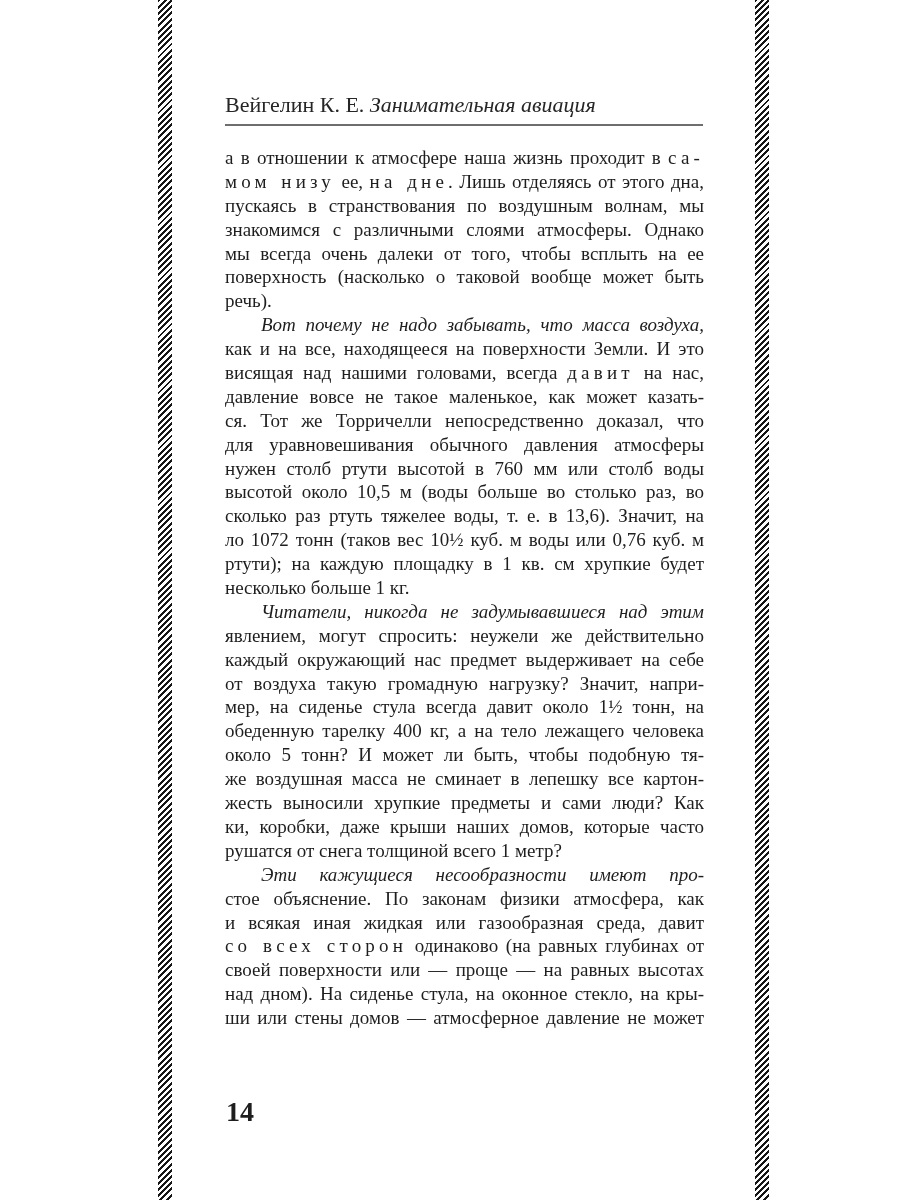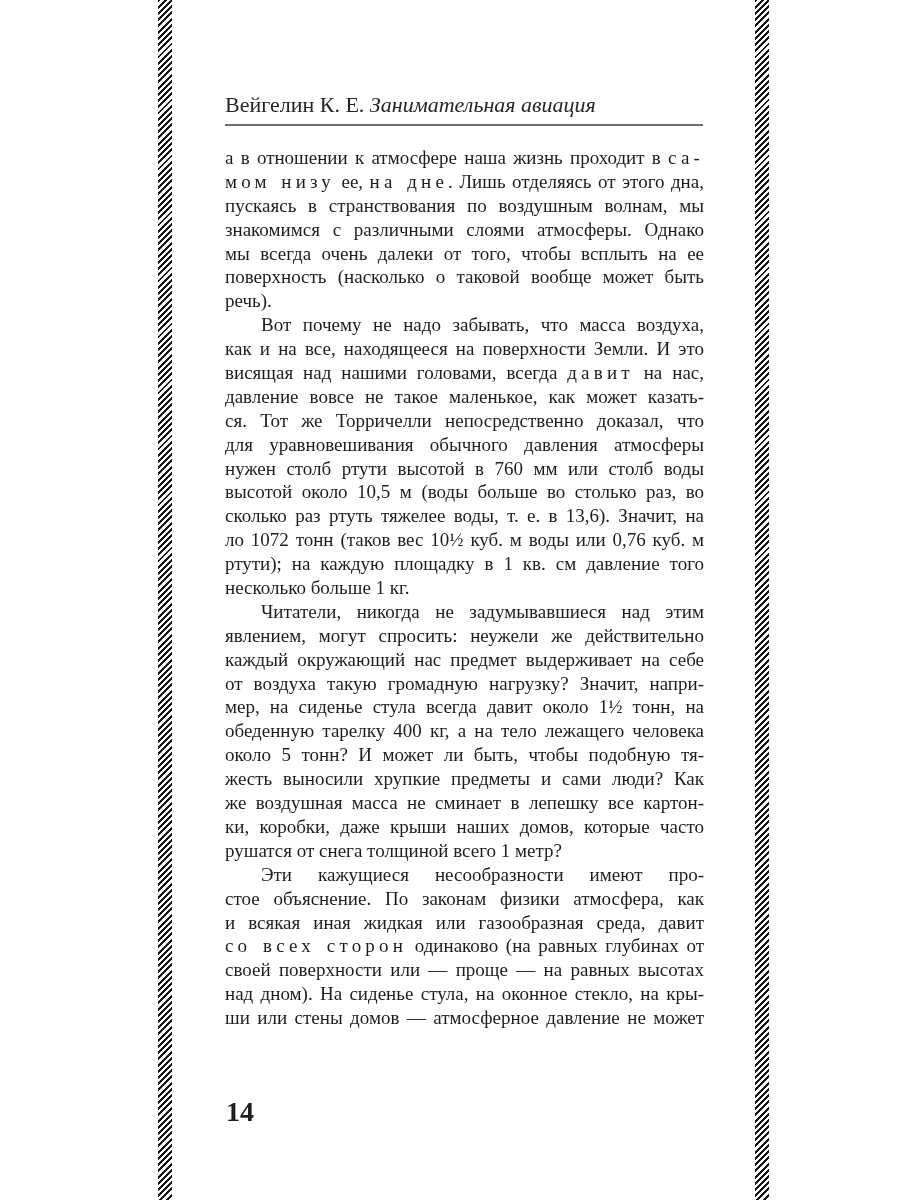--- a/index.html
+++ b/index.html
@@ -44,21 +44,21 @@
     color: var(--text, #1e1e1e);
   }
   .para { margin: 0; }
   .line {
     text-align: justify;
     text-align-last: justify;
     height: 23.9px;
     overflow: hidden;
   }
   .line.noj { text-align-last: left; }
-  .line.ind { padding-left: 36px; }
+  .line.ind { padding-left: 36px; font-style: italic; }
   .it { }
   .sp { letter-spacing: 0.22em; }
   .pagenum {
     position: absolute; left: 226px; top: 1100px;
     font-size: 28px; font-weight: bold; line-height: 24px;
     color: var(--text, #1e1e1e);
   }
 </style>
 </head>
 <body>
@@ -87,33 +87,33 @@
         <div class="line ind"><span class="">Вот почему не надо забывать, что масса воздуха,</span></div>
         <div class="line"><span class="">как и на все, находящееся на поверхности Земли. И это</span></div>
         <div class="line"><span class="">висящая над нашими головами, всегда </span><span class=" sp">давит</span><span class=""> на нас,</span></div>
         <div class="line"><span class="">давление вовсе не такое маленькое, как может казать-</span></div>
         <div class="line"><span class="">ся. Тот же Торричелли непосредственно доказал, что</span></div>
         <div class="line"><span class="">для уравновешивания обычного давления атмосферы</span></div>
         <div class="line"><span class="">нужен столб ртути высотой в 760 </span><span class="it">мм</span><span class=""> или столб воды</span></div>
         <div class="line"><span class="">высотой около 10,5 </span><span class="it">м</span><span class=""> (воды больше во столько раз, во</span></div>
         <div class="line"><span class="">сколько раз ртуть тяжелее воды, т. е. в 13,6). Значит, на</span></div>
         <div class="line"><span class="">ло 1072 тонн (таков вес 10½ </span><span class="it">куб. м</span><span class=""> воды или 0,76 </span><span class="it">куб. м</span></div>
-        <div class="line"><span class="">ртути); на каждую площадку в 1 </span><span class="it">кв. см</span><span class=""> давление того</span></div>
+        <div class="line"><span class="">ртути); на каждую площадку в 1 </span><span class="it">кв. см</span><span class=""> хрупкие будет</span></div>
         <div class="line noj"><span class="">несколько больше 1 </span><span class="it">кг</span><span class="">.</span></div>
       </div>
       <div class="para">
         <div class="line ind"><span class="">Читатели, никогда не задумывавшиеся над этим</span></div>
         <div class="line"><span class="">явлением, могут спросить: неужели же действительно</span></div>
         <div class="line"><span class="">каждый окружающий нас предмет выдерживает на себе</span></div>
         <div class="line"><span class="">от воздуха такую громадную нагрузку? Значит, напри-</span></div>
         <div class="line"><span class="">мер, на сиденье стула всегда давит около 1½ тонн, на</span></div>
         <div class="line"><span class="">обеденную тарелку 400 </span><span class="it">кг</span><span class="">, а на тело лежащего человека</span></div>
         <div class="line"><span class="">около 5 тонн? И может ли быть, чтобы подобную тя-</span></div>
+        <div class="line"><span class="">же воздушная масса не сминает в лепешку все картон-</span></div>
         <div class="line"><span class="">жесть выносили хрупкие предметы и сами люди? Как</span></div>
-        <div class="line"><span class="">же воздушная масса не сминает в лепешку все картон-</span></div>
         <div class="line"><span class="">ки, коробки, даже крыши наших домов, которые часто</span></div>
         <div class="line noj"><span class="">рушатся от снега толщиной всего 1 метр?</span></div>
       </div>
       <div class="para">
         <div class="line ind"><span class="">Эти кажущиеся несообразности имеют про-</span></div>
         <div class="line"><span class="">стое объяснение. По законам физики атмосфера, как</span></div>
         <div class="line"><span class="">и всякая иная жидкая или газообразная среда, давит</span></div>
         <div class="line"><span class=" sp">со всех сторон</span><span class=""> одинаково (на равных глубинах от</span></div>
         <div class="line"><span class="">своей поверхности или — проще — на равных высотах</span></div>
         <div class="line"><span class="">над дном). На сиденье стула, на оконное стекло, на кры-</span></div>

